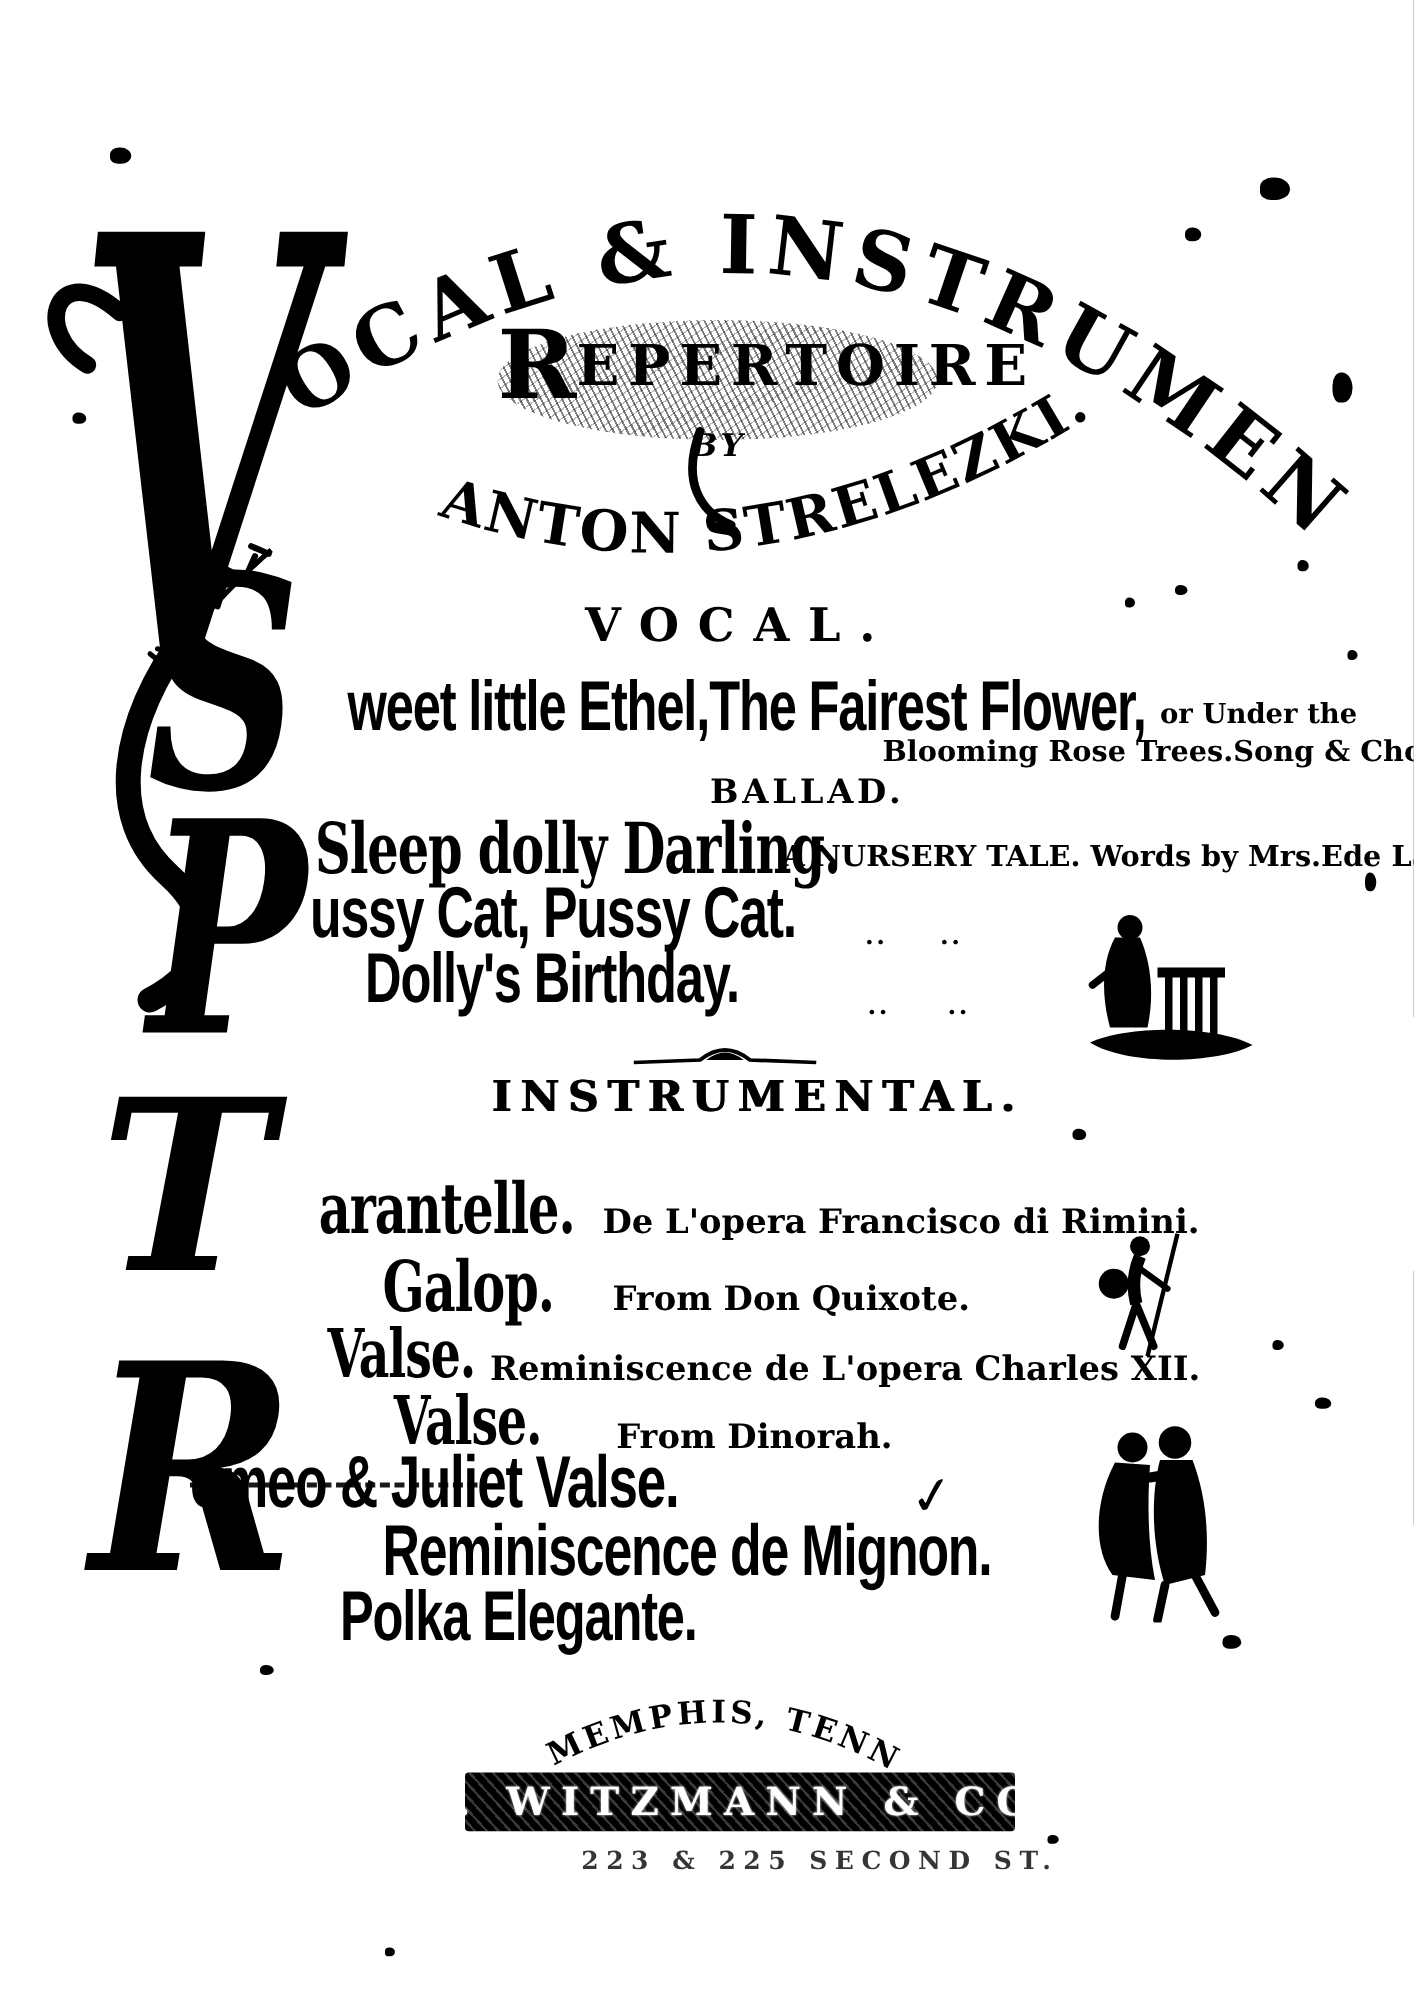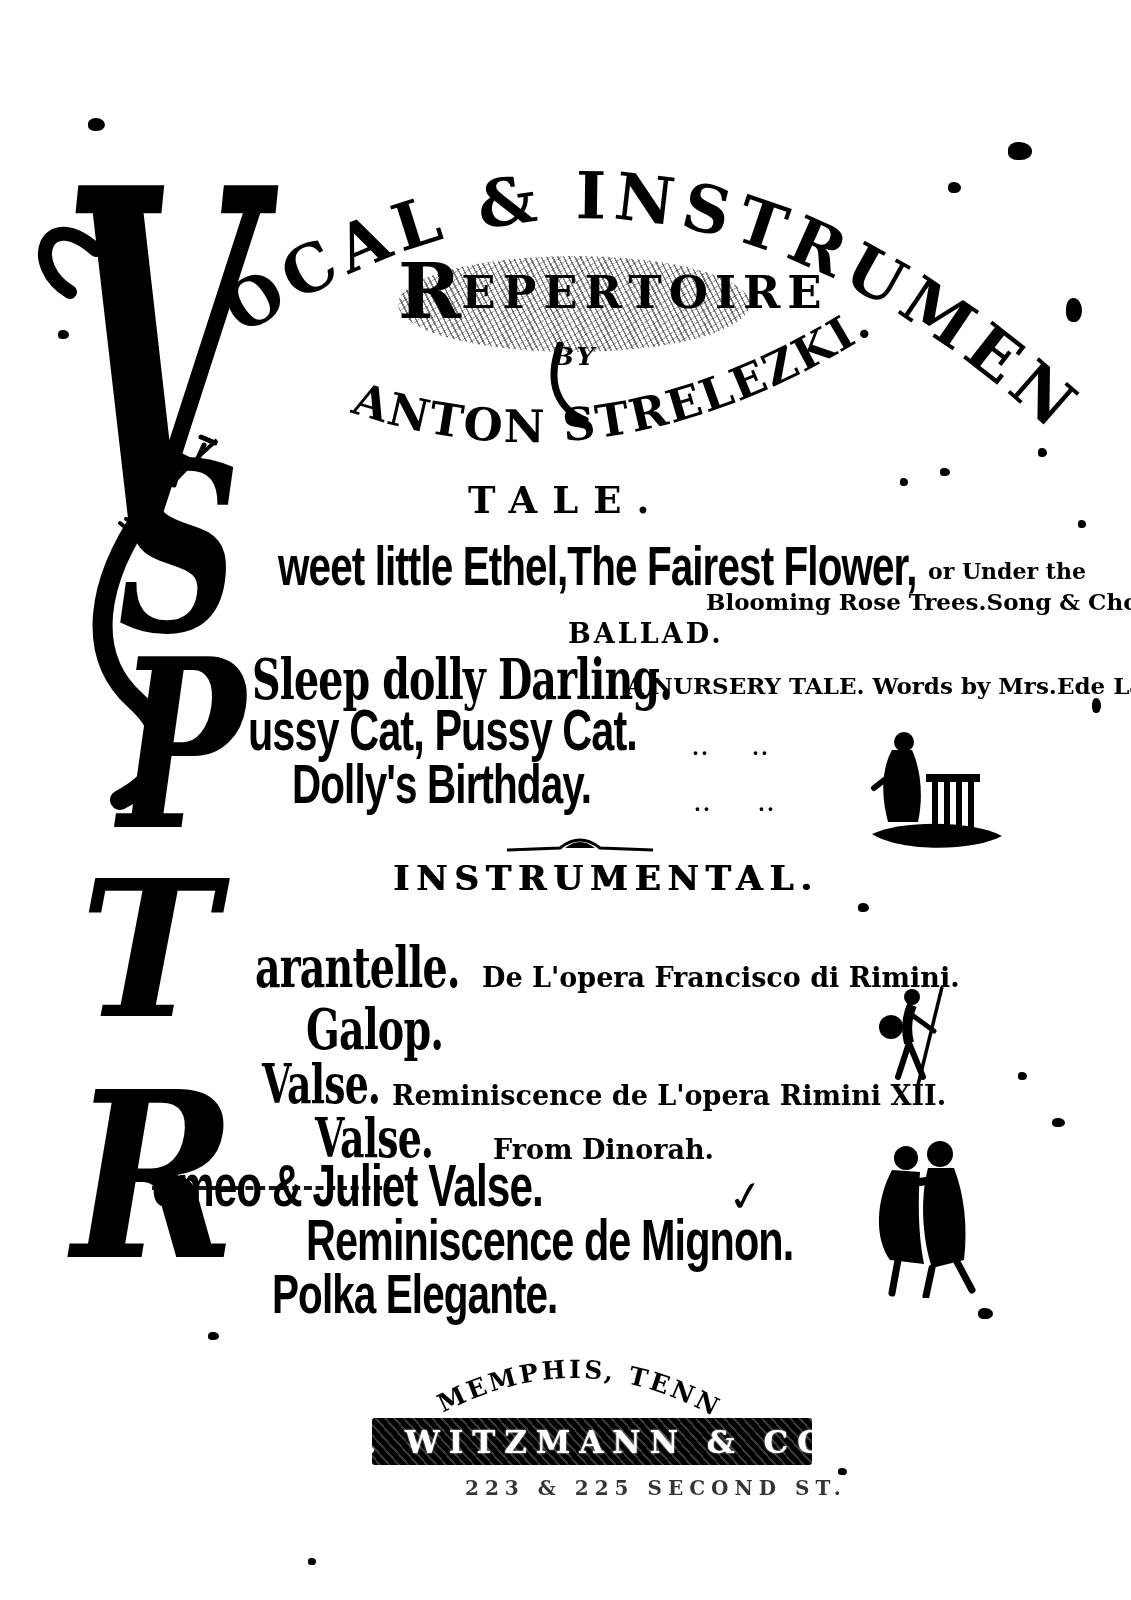--- a/index.html
+++ b/index.html
@@ -77,21 +77,21 @@
   </svg>
 
   <div class="hatch-ellipse" style="left:398px;top:256px;width:352px;height:96px;"></div>
 
   <div class="abs" style="left:398px;top:262px;width:352px;text-align:center;white-space:nowrap;">
     <span style="font-weight:bold;font-size:76px;line-height:.8;vertical-align:-10px;">R</span><span style="font-weight:bold;font-size:45px;letter-spacing:7px;">EPERTOIRE</span>
   </div>
 
   <div class="abs heading" style="left:545px;top:342px;width:60px;text-align:center;font-size:25px;letter-spacing:3px;font-style:italic;">BY</div>
 
-  <div class="abs heading" style="left:468px;top:478px;font-size:37px;letter-spacing:15px;">TALE.</div>
+  <div class="abs heading" style="left:468px;top:478px;font-size:37px;letter-spacing:15px;">VOCAL.</div>
 
   <div class="abs dropcap" style="left:118px;top:452px;font-size:235px;transform:scale(0.72,1);">S</div>
 
   <div class="abs" style="left:278px;top:548px;">
     <span class="cond" style="font-size:44px;">weet little Ethel,The Fairest Flower,</span>
   </div>
   <div class="abs qual" style="left:928px;top:558px;font-size:22px;">or Under the</div>
   <div class="abs qual" style="left:706px;top:588px;font-size:23px;">Blooming Rose Trees.Song &amp; Chorus</div>
 
   <div class="abs qual" style="left:568px;top:618px;font-size:27px;letter-spacing:3px;">BALLAD.</div>
@@ -125,25 +125,26 @@
   <div class="abs dropcap" style="left:80px;top:872px;font-size:190px;transform:scale(0.98,1);">T</div>
 
   <div class="abs" style="left:255px;top:946px;">
     <span class="scond" style="font-size:46px;">arantelle.</span>
   </div>
   <div class="abs qual" style="left:482px;top:962px;font-size:27px;">De L'opera Francisco di Rimini.</div>
 
   <div class="abs" style="left:288px;top:1008px;margin-left:18px;">
     <span class="scond" style="font-size:46px;">Galop.</span>
   </div>
+  <div class="abs qual" style="left:490px;top:1024px;font-size:27px;">From Don Quixote.</div>
 
   <div class="abs" style="left:262px;top:1064px;">
     <span class="scond" style="font-size:44px;">Valse.</span>
   </div>
-  <div class="abs qual" style="left:392px;top:1080px;font-size:27px;">Reminiscence de L'opera Rimini XII.</div>
+  <div class="abs qual" style="left:392px;top:1080px;font-size:27px;">Reminiscence de L'opera Charles XII.</div>
 
   <div class="abs" style="left:315px;top:1118px;">
     <span class="scond" style="font-size:44px;">Valse.</span>
   </div>
   <div class="abs qual" style="left:493px;top:1134px;font-size:27px;">From Dinorah.</div>
 
   <div class="abs dropcap" style="left:72px;top:1082px;font-size:230px;transform:scale(0.86,1);">R</div>
 
   <div class="abs" style="left:152px;top:1166px;">
     <span class="cond" style="font-size:46px;">omeo &amp; Juliet Valse.</span>

